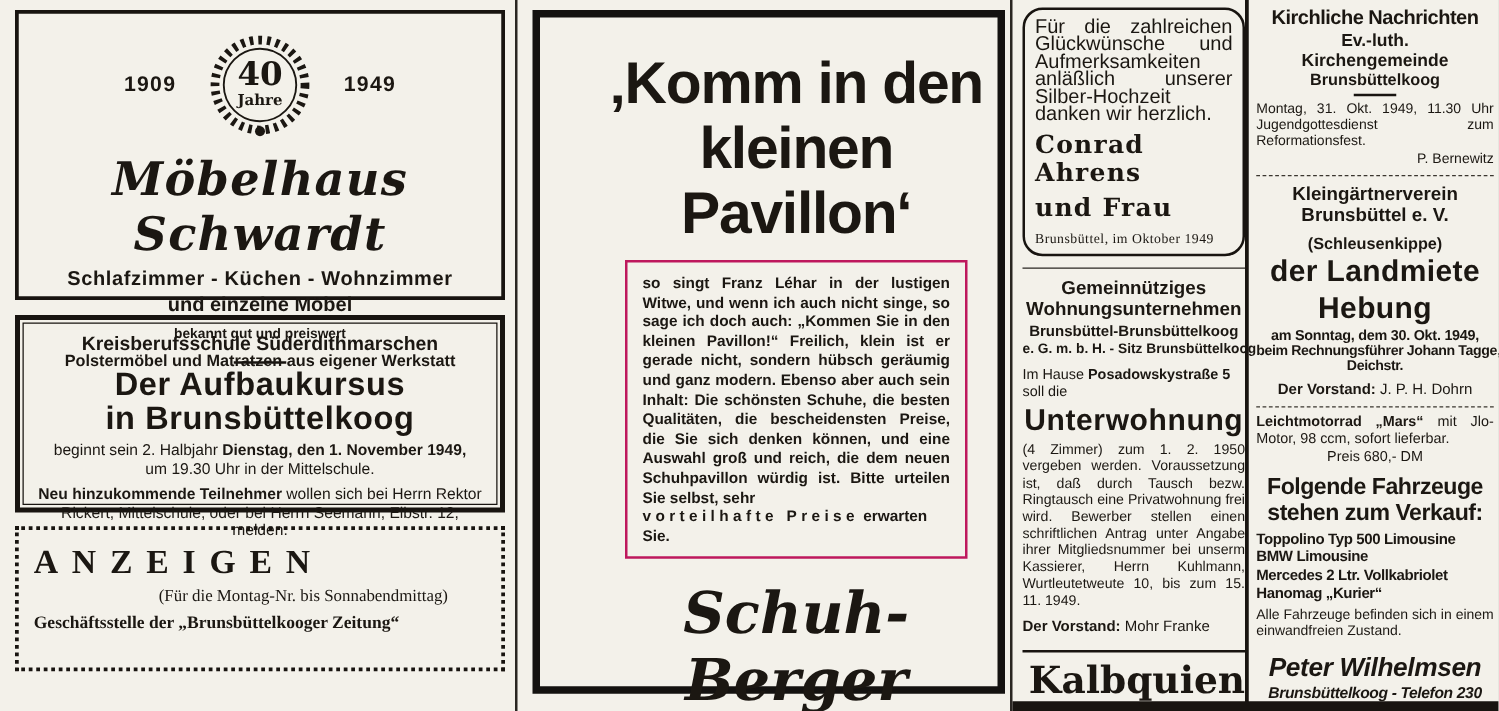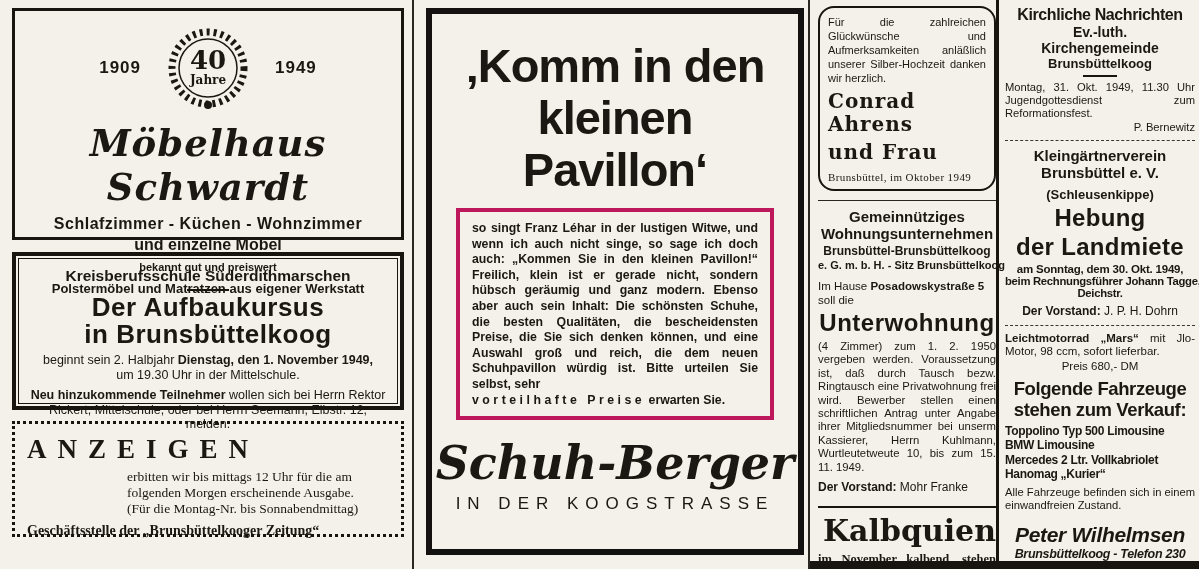--- a/index.html
+++ b/index.html
@@ -38,35 +38,35 @@
   .s-body2{font-size:12.5px;margin:5px 8px 0;line-height:14.5px;text-align:center;}
 
   .ad-anzeigen{border:3px dotted #181410;margin-top:11px;height:116px;box-sizing:border-box;
                padding:8px 12px 0;font-family:"Liberation Serif",serif;}
   .anz-title{margin:2px 0 4px;font-size:27px;font-weight:bold;letter-spacing:11px;}
   .anz-body{font-size:13.5px;line-height:16px;margin:0 0 0 100px;text-align:left;}
   .anz-footer{font-size:14px;font-weight:bold;margin-top:6px;}
 
   
   .col2{left:426px;top:8px;width:378px;height:547px;box-sizing:border-box;
-        border:6px solid #141210;text-align:center;}
+        border:6px solid #141210;text-align:center;padding-left:44px;}
   .big-line{font-weight:bold;font-size:47px;line-height:52px;letter-spacing:-1px;
             font-family:"Liberation Sans",sans-serif;}
   .headline{margin-top:26px;}
-  .innerbox{border:4px solid #be185d;margin:12px 24px 0;padding:9px 12px 8px;text-align:justify;
+  .innerbox{border:2px solid #be185d;margin:12px 24px 0;padding:9px 12px 8px;text-align:justify;
             font-size:12.3px;line-height:15.6px;font-weight:bold;}
   .spaced-line{text-align:left;font-weight:bold;}
   .spaced{letter-spacing:3.5px;}
   .brand{margin-top:16px;font:bold italic 46px "DejaVu Serif",serif;}
   .brand-sub{margin-top:4px;font-size:17px;font-weight:normal;letter-spacing:7px;}
 
   
   .col3{left:818px;top:6px;width:178px;}
   .ad-ahrens{border:2px solid #181410;border-radius:16px;padding:7px 8px 6px;box-sizing:border-box;}
-  .ahrens-body{font-size:11px;line-height:14px;text-align:justify;margin:0;}
+  .ahrens-body{font-size:16px;line-height:14px;text-align:justify;margin:0;}
   .ahrens-name{font:bold 20px "DejaVu Serif",serif;letter-spacing:1px;margin-top:5px;line-height:23px;}
   .ahrens-foot{font:11px "Liberation Serif",serif;margin-top:7px;letter-spacing:.4px;}
   .hr-thin{border:0;border-top:1.5px solid #2a2622;margin:9px 0 7px;}
   .hr-thick{border:0;border-top:2px solid #181410;margin:7px 0 5px;}
   .woh-h1{font-size:15px;font-weight:bold;text-align:center;line-height:17px;}
   .woh-h3{font-size:12px;font-weight:bold;text-align:center;margin-top:2px;white-space:nowrap;}
   .woh-h4{font-size:11px;font-weight:bold;text-align:left;margin-top:1px;white-space:nowrap;}
   .woh-intro{font-size:11.5px;margin:9px 0 0;line-height:13.5px;}
   .woh-title{font-size:24px;font-weight:bold;text-align:center;margin:2px 0 3px;letter-spacing:.5px;}
   .woh-body{font-size:11.3px;line-height:13.4px;text-align:justify;margin:0;}
@@ -133,21 +133,20 @@
         <div class="mini-rule"></div>
         <div class="s-title">Der Aufbaukursus</div>
         <div class="s-title">in Brunsbüttelkoog</div>
         <p class="s-body1"><span>beginnt sein 2. Halbjahr </span><b>Dienstag, den 1. November 1949,</b><br><span>um 19.30 Uhr in der Mittelschule.</span></p>
         <p class="s-body2"><b>Neu hinzukommende Teilnehmer</b><span> wollen sich bei Herrn Rektor Rickert, Mittelschule, oder bei Herrn Seemann, Elbstr. 12, melden.</span></p>
       </div>
     </div>
 
     <div class="ad-anzeigen">
       <h2 class="anz-title">ANZEIGEN</h2>
-      <p class="anz-body">erbitten wir bis mittags 12 Uhr für die am folgenden Morgen erscheinende Ausgabe.</p>
       <p class="anz-body">(Für die Montag-Nr. bis Sonnabendmittag)</p>
       <p class="anz-footer">Geschäftsstelle der „Brunsbüttelkooger Zeitung“</p>
     </div>
   </section>
 
   <div class="vrule v1"></div>
 
   <section class="col col2">
     <div class="headline">
       <div class="big-line">‚Komm in den</div>
@@ -208,22 +207,22 @@
       <p class="k-body">Montag, 31. Okt. 1949, 11.30 Uhr Jugendgottesdienst zum Reformationsfest.</p>
       <div class="k-sig">P. Bernewitz</div>
     </div>
 
     <hr class="hr-dash">
 
     <div class="center">
       <div class="v-h">Kleingärtnerverein</div>
       <div class="v-h">Brunsbüttel e. V.</div>
       <div class="v-sub">(Schleusenkippe)</div>
+      <div class="v-title">der Landmiete</div>
       <div class="v-title">Hebung</div>
-      <div class="v-title">der Landmiete</div>
       <div class="v-b1">am Sonntag, dem 30. Okt. 1949,</div>
       <div class="v-b2">beim Rechnungsführer Johann Tagge,</div>
       <div class="v-b2">Deichstr.</div>
       <div class="v-foot"><b>Der Vorstand:</b><span> J. P. H. Dohrn</span></div>
     </div>
 
     <hr class="hr-dash">
 
     <div>
       <p class="mot"><b>Leichtmotorrad „Mars“</b><span> mit Jlo-Motor, 98 ccm, sofort lieferbar.</span></p>

